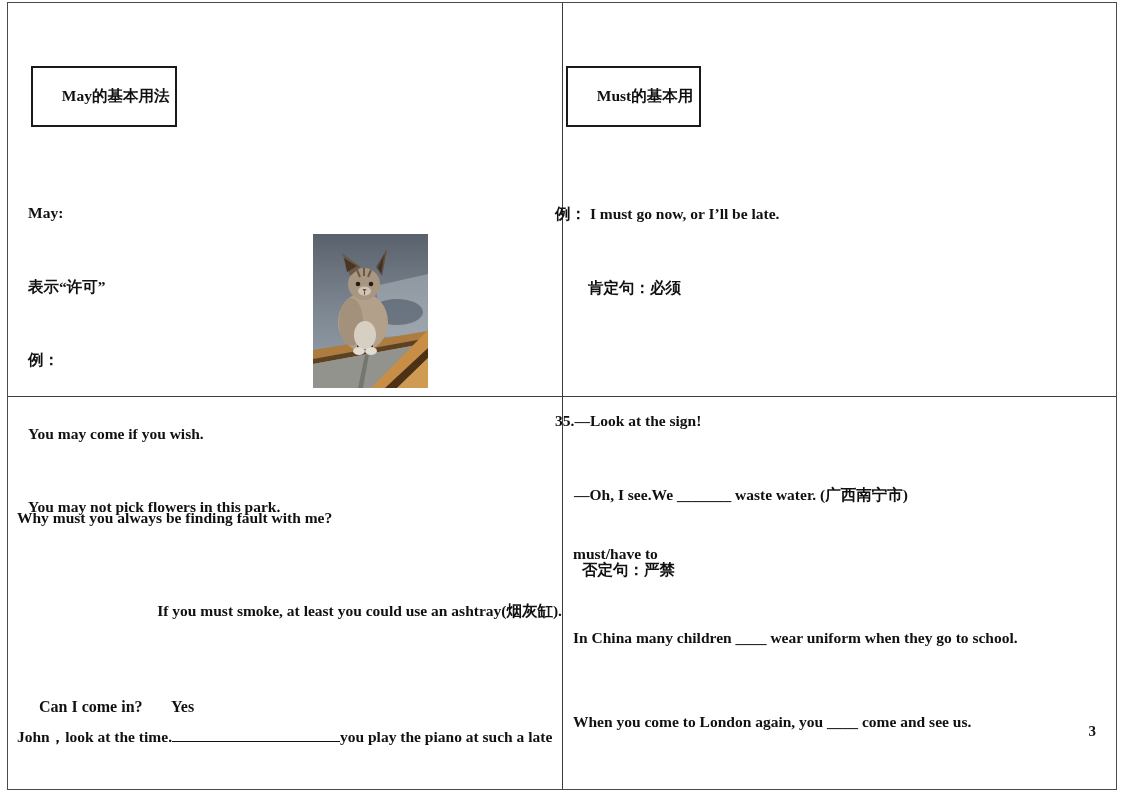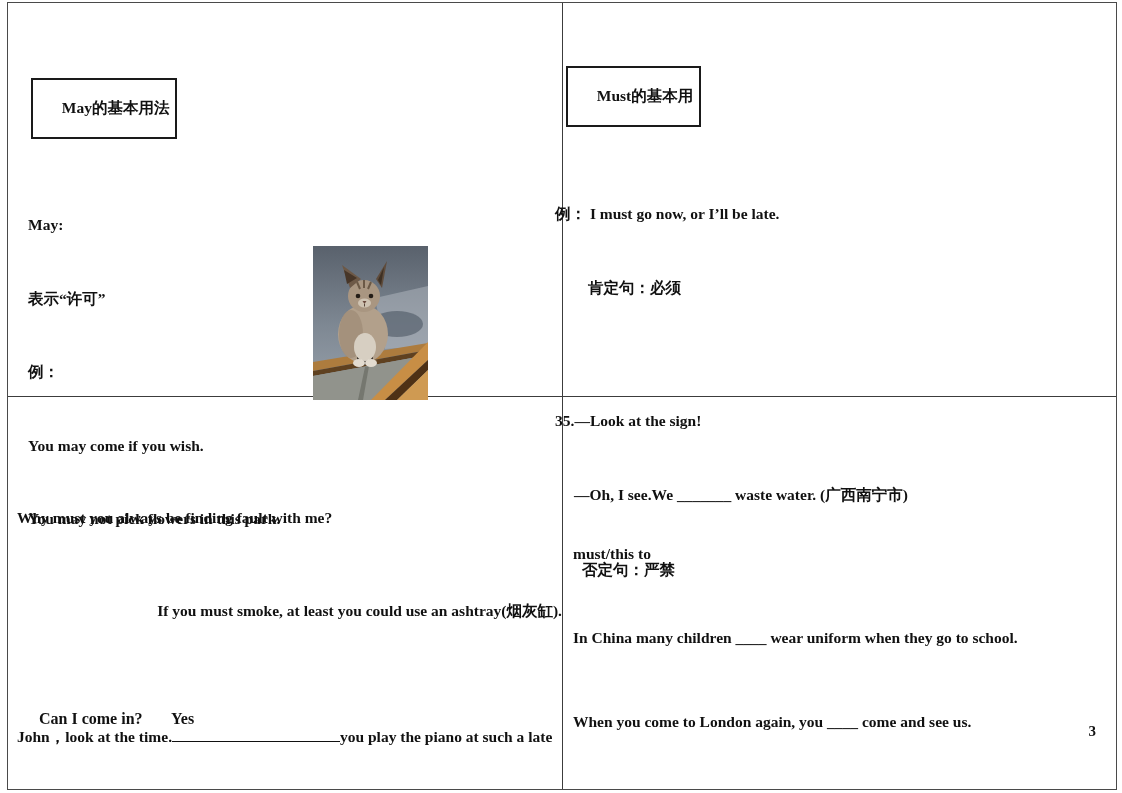--- a/index.html
+++ b/index.html
@@ -11,21 +11,21 @@
     font-weight: 700;
     overflow: hidden;
   }
   .sheet {
     position: absolute; left: 7px; top: 2px; width: 1110px; height: 788px;
     border: 1px solid #4a4a4a; background: #ffffff;
   }
   .vdiv { position: absolute; left: 554px; top: 0; width: 1px; height: 100%; background: #3c3c3c; }
   .hdiv { position: absolute; left: 0; top: 393px; width: 100%; height: 1px; background: #3c3c3c; }
   .quad { position: absolute; font-size: 15.5px; white-space: pre-wrap; }
-  .q-tl { left: 0; top: 12px; width: 554px; height: 393px; }
+  .q-tl { left: 0; top: 0; width: 554px; height: 393px; }
   .q-tr { left: 537px; top: 0; width: 555px; height: 393px; }
   .q-bl { left: 0; top: 416px; width: 554px; height: 394px; }
   .q-br { left: 555px; top: 394px; width: 555px; height: 394px; }
 
   .titlebox {
     display: inline-block; border: 2px solid #1a1a1a;
     padding: 1px 6px 2px 6px; font-size: 15.5px; line-height: 18px;
   }
   .tb-may { margin: 45px 0 0 7px; }
   .tb-must { margin: 45px 0 0 5px; }
@@ -141,21 +141,21 @@
     <div class="bl-l2">If you must smoke, at least you could use an ashtray(烟灰缸).</div>
     <div class="john">
       <div><span>John，look at the time.</span><span class="blank blank-john"></span><span>you play the piano at such a late</span></div>
     </div>
     
     
   </div>
 
   <div class="quad q-br">
     <div class="mht">
-      <div>must/this to</div>
+      <div>must/have to</div>
       <div>In China many children ____ wear uniform when they go to school.</div>
       <div>When you come to London again, you ____ come and see us.</div>
       <div>Last night Don became ill suddenly. We ____ call a doctor.</div>
       
       
       
       
     </div>
     <div class="pagenum">3</div>
   </div>

